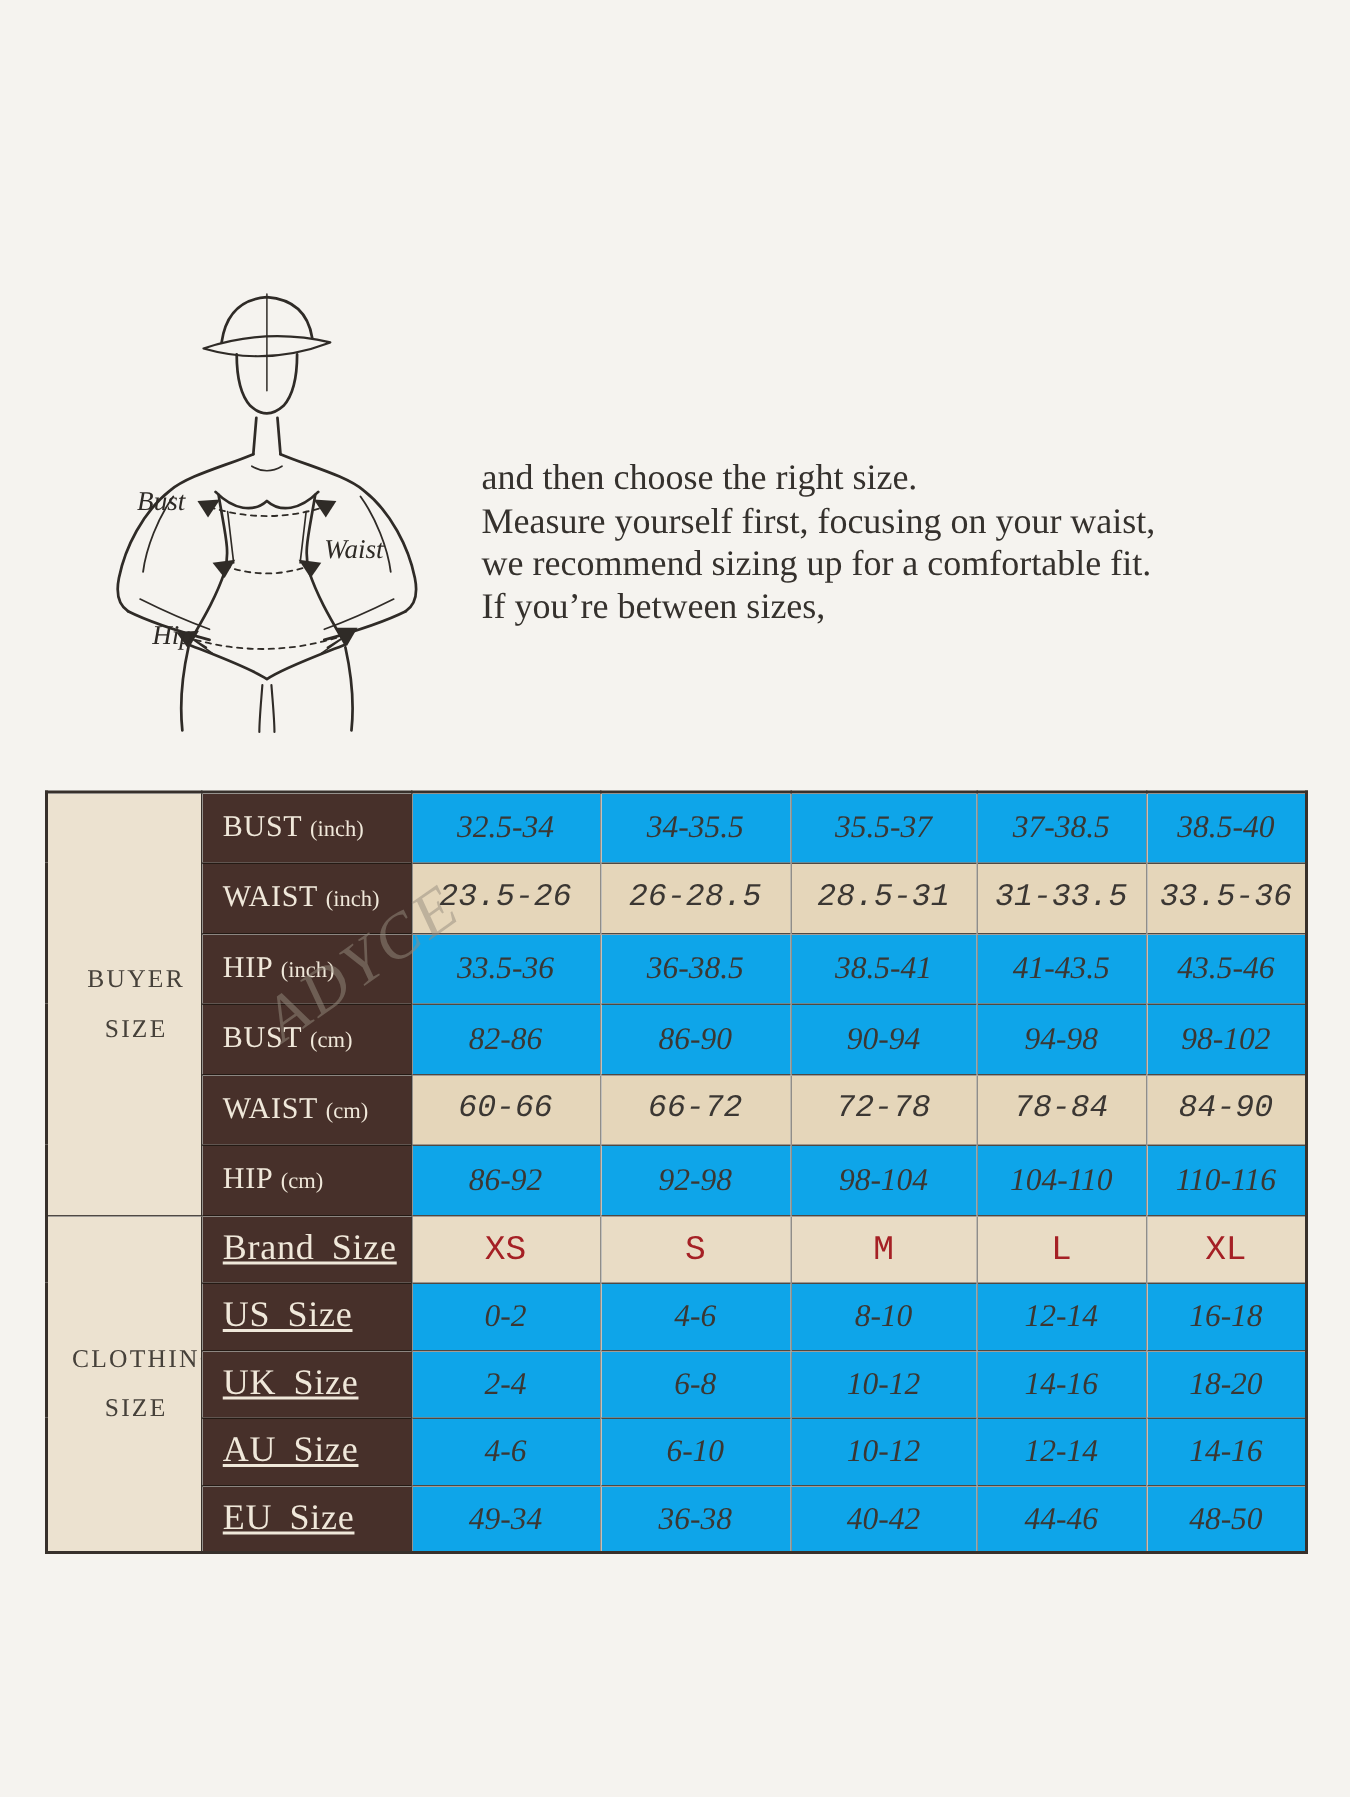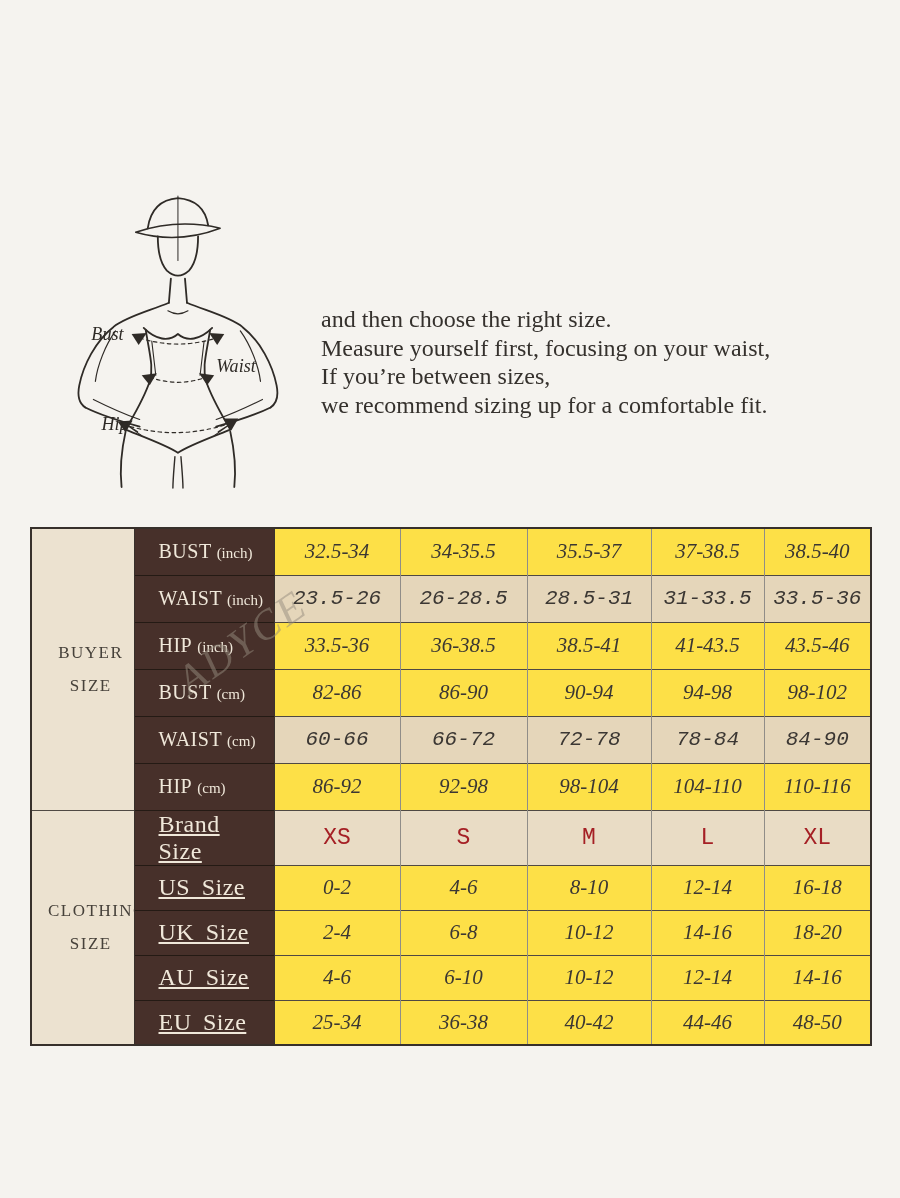--- a/index.html
+++ b/index.html
@@ -52,31 +52,31 @@
     color:#46413a; font-size:17px; letter-spacing:1.5px;
     border-right:1px solid #37302b;
     border-top:1px solid #4f4943;
     padding-left:16px;
   }
   td.group div { line-height:33px; }
 
   td.rlabel {
     background:#47302a;
     color:#f0e8da;
-    padding-left:24px;
+    padding-left:14px;
     vertical-align:middle;
     border-top:1px solid #241a14;
     border-right:1px solid #3a332d;
   }
   .rl-main { font-size:20px; letter-spacing:0.5px; }
   .rl-unit { font-size:15px; margin-left:5px; }
   tr.clothing-row .rl-main { font-size:24px; word-spacing:5px;text-decoration:underline; }
 
   td.val {
-    background:#fde047;
+    background:#0ea5e9;
     text-align:center; vertical-align:middle;
     font-style:italic; font-size:21px; color:#3b3733;
     border-top:1px solid #4f4943;
     border-left:1px solid #908d88;
   }
   tr.shade td.val { background:#e5d6ba;font-family:Liberation Mono, monospace; }
   tr.brand td.val {
     background:#e9dcc5;
     font-style:normal; font-size:23px; color:#a52025;
   }
@@ -137,22 +137,22 @@
       </g>
       <text x="24" y="151">Bust</text>
       <text x="148" y="183">Waist</text>
       <text x="34" y="240">Hip</text>
     </svg>
   </div>
 
   <div class="instructions">
     <div>and then choose the right size.</div>
     <div>Measure yourself first, focusing on your waist,</div>
+    <div>we recommend sizing up for a comfortable fit.</div>
     <div>If you’re between sizes,</div>
-    <div>we recommend sizing up for a comfortable fit.</div>
   </div>
 
   <div class="watermark">ADYCE</div>
 
   <table class="size-table">
     <colgroup>
       <col style="width:103px">
         <col style="width:140px">
         <col style="width:126px">
       <col style="width:127px">
@@ -267,21 +267,21 @@
         <td class="val">4-6</td>
         <td class="val">6-10</td>
         <td class="val">10-12</td>
         <td class="val">12-14</td>
         <td class="val">14-16</td>
       </tr>
       <tr class="clothing-row">
         <td class="rlabel">
           <span class="rl-main">EU Size</span>
         </td>
-        <td class="val">25-34</td>
+        <td class="val">49-34</td>
         <td class="val">36-38</td>
         <td class="val">40-42</td>
         <td class="val">44-46</td>
         <td class="val">48-50</td>
       </tr>
     </tbody>
   </table>
 
 </div>
 

